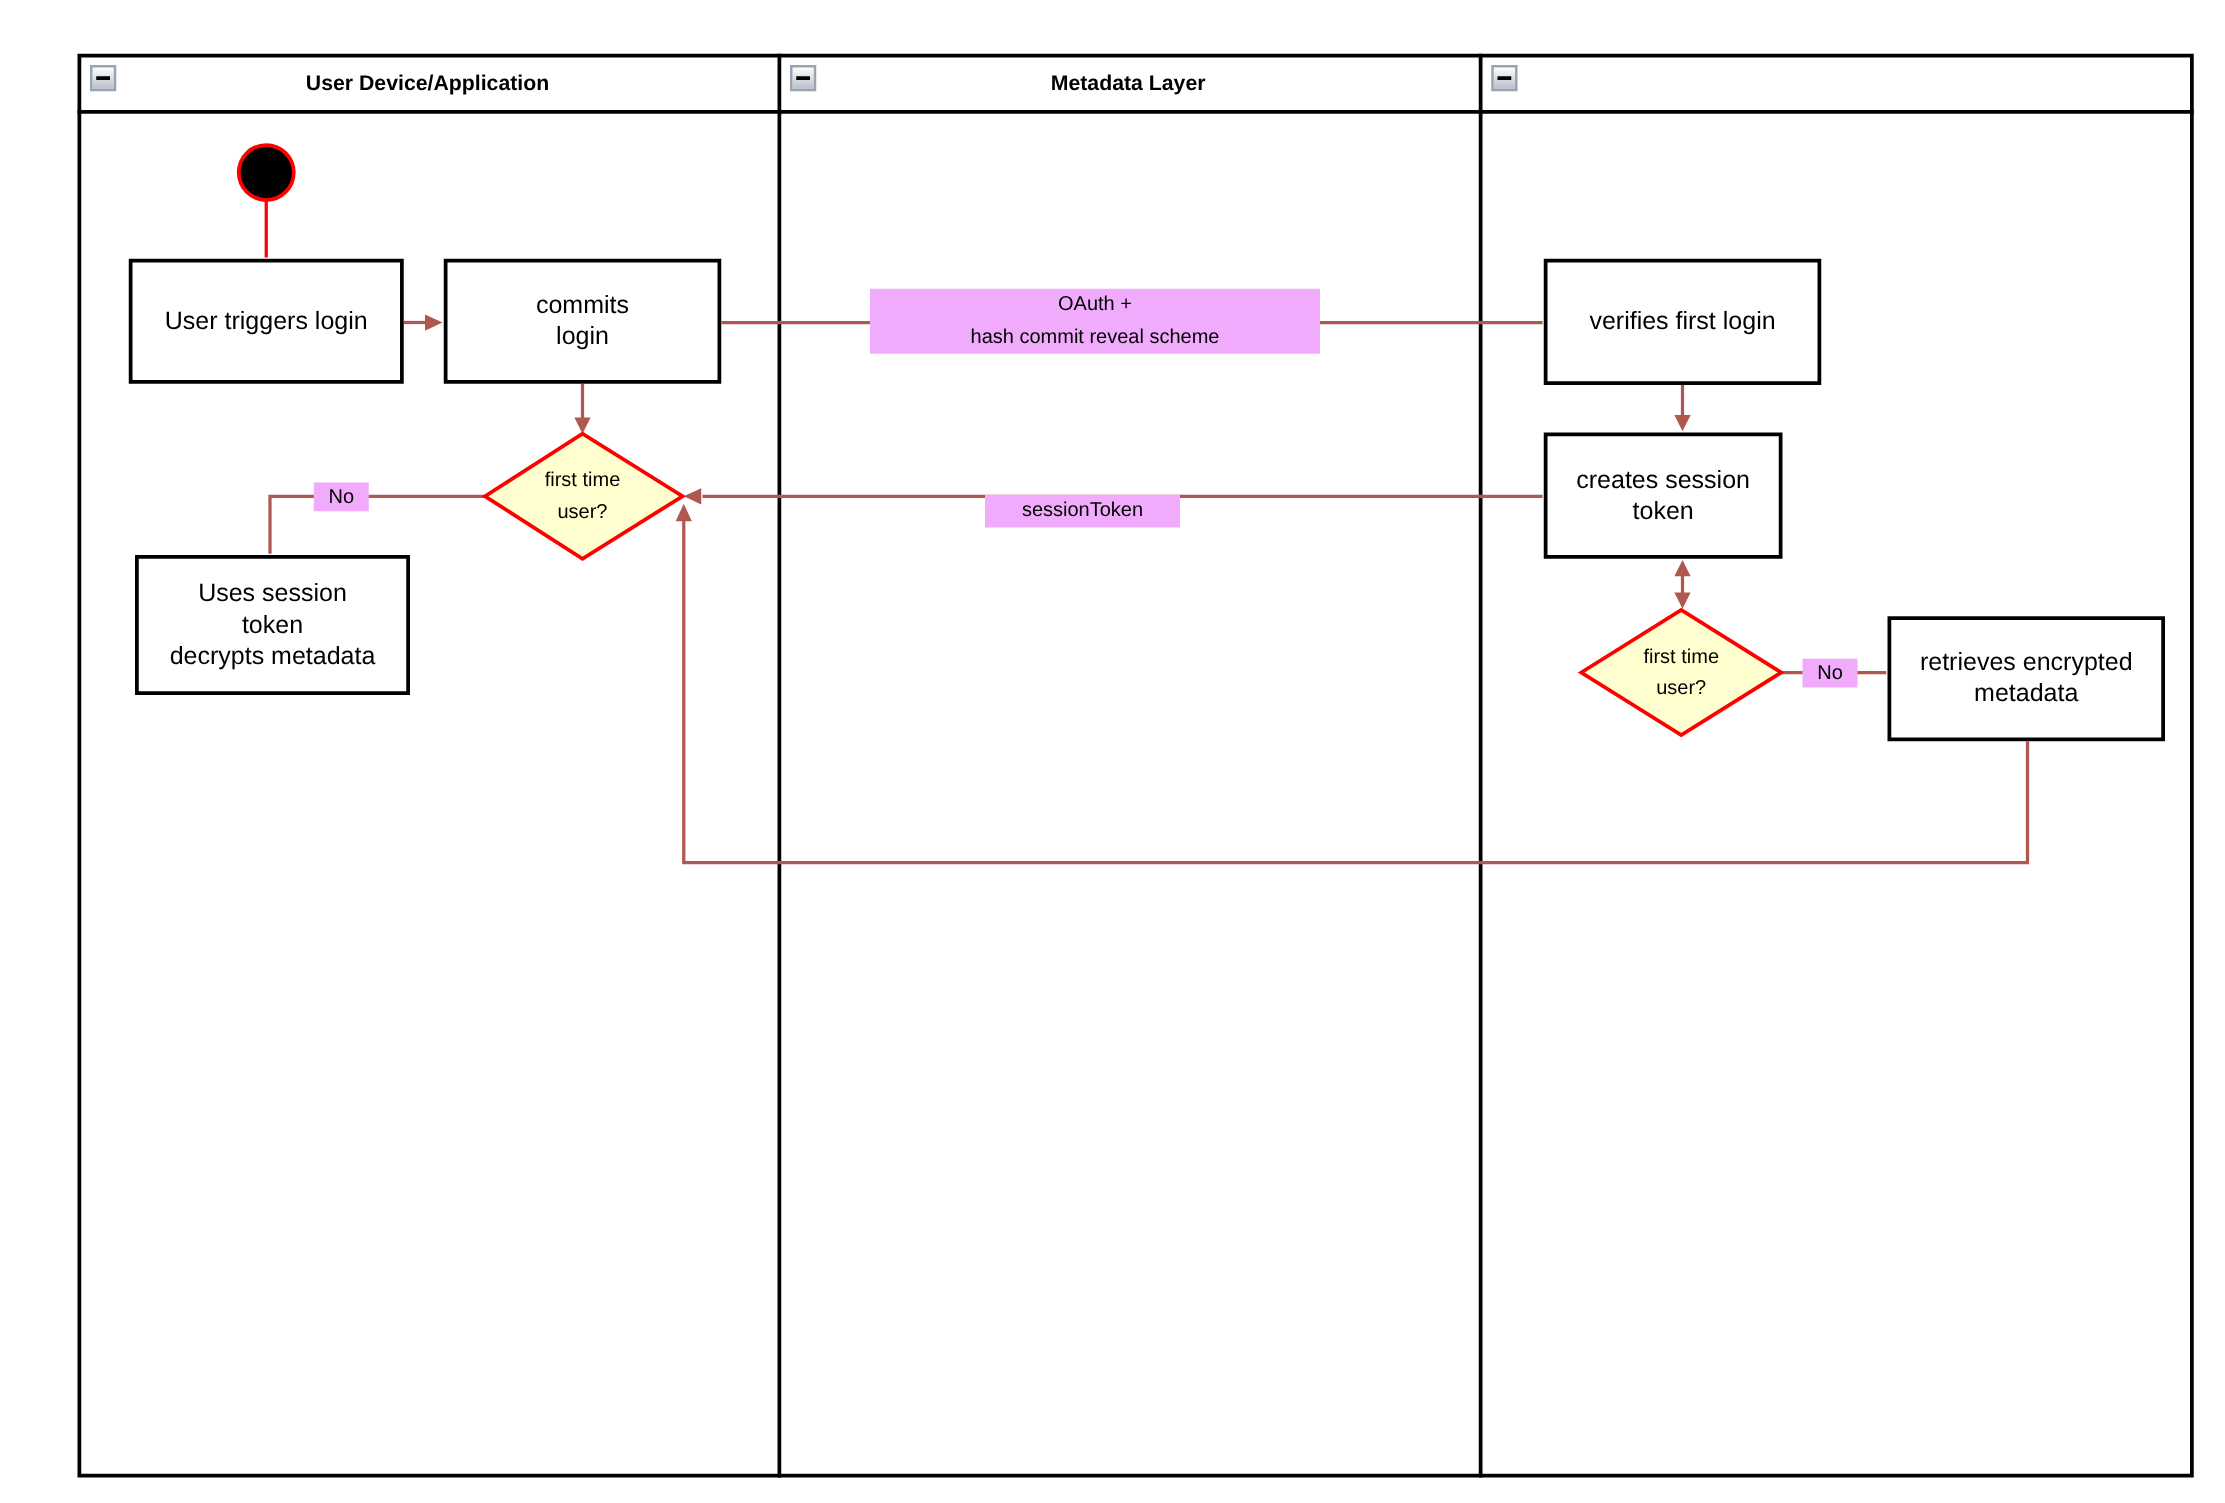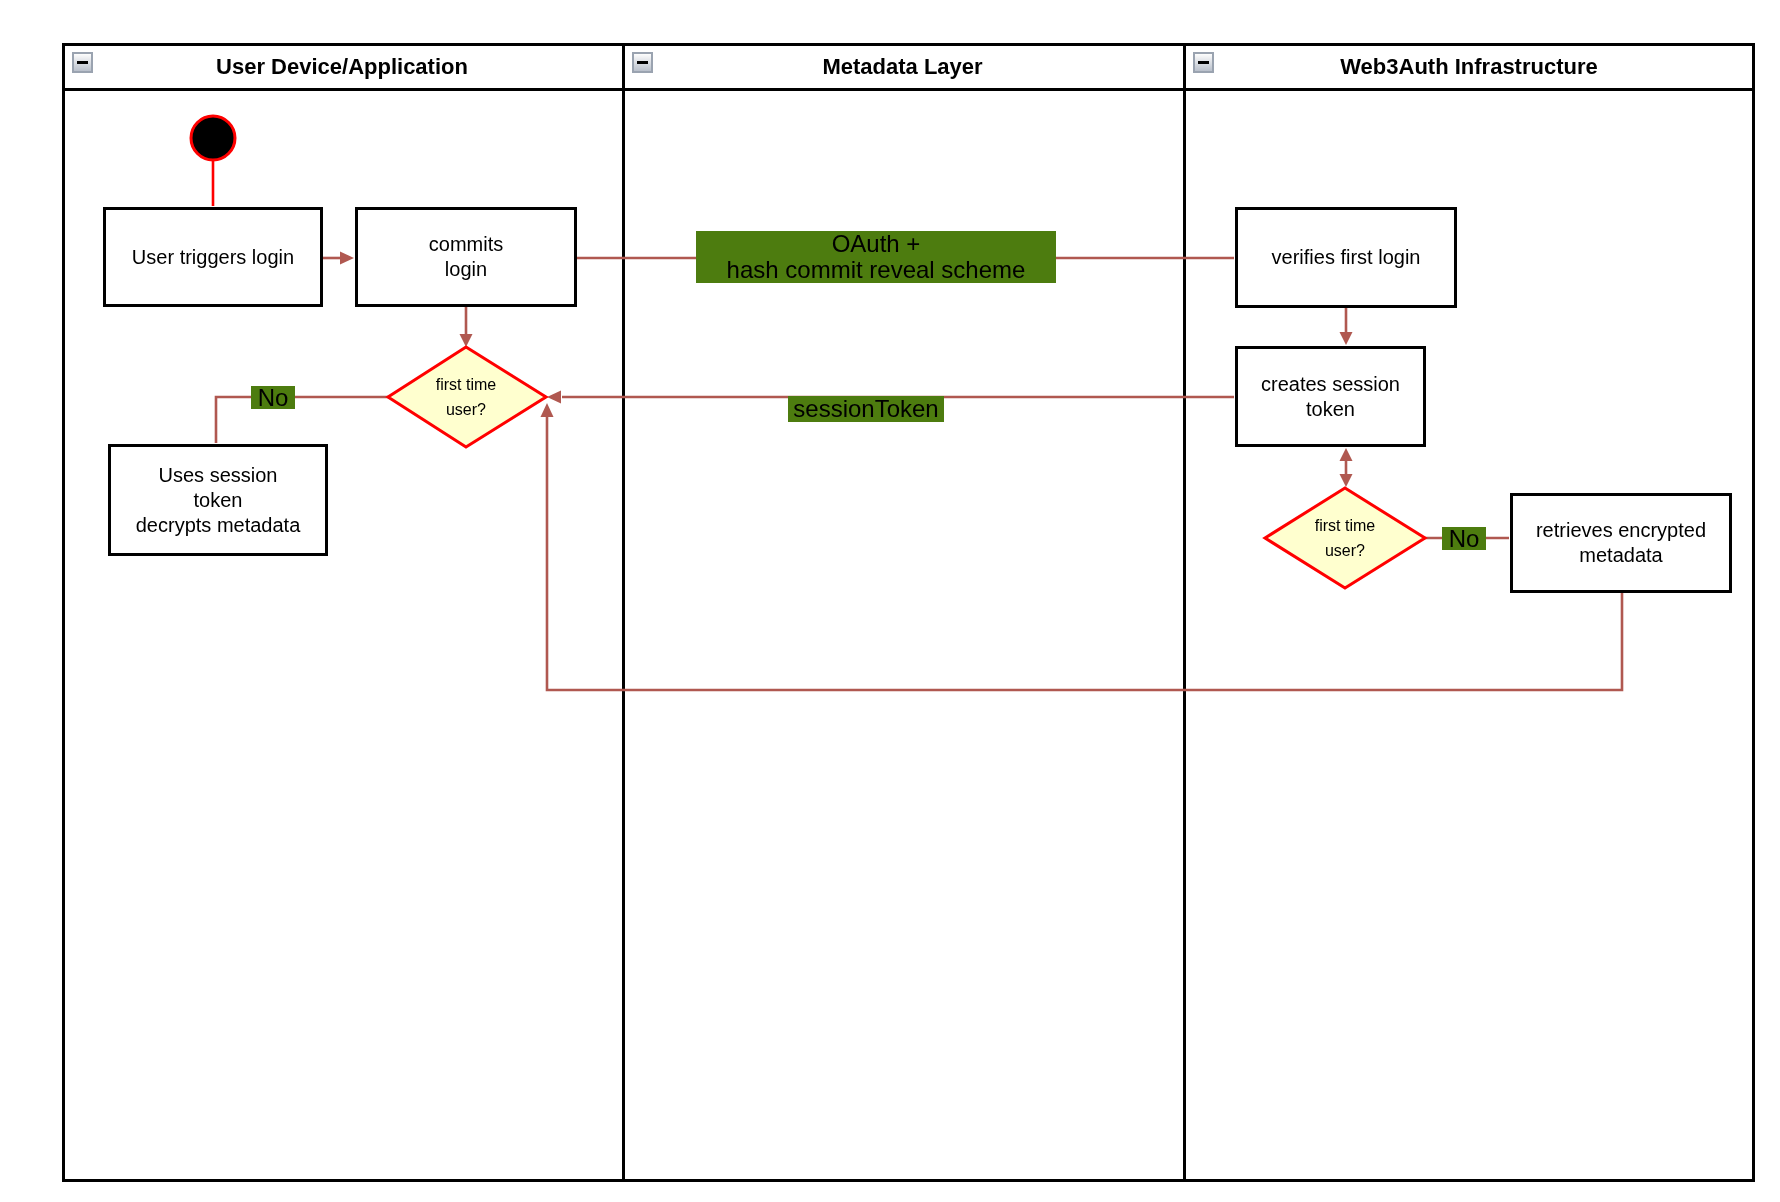--- a/index.html
+++ b/index.html
@@ -16,21 +16,21 @@
   
   #pool-frame {
     left: 62px; top: 43px; width: 1693px; height: 1139px;
     border: 3px solid #000000; box-sizing: border-box;
   }
   .lane-divider { top: 43px; width: 3px; height: 1139px; background: #000000; }
   #header-underline { left: 62px; top: 88px; width: 1693px; height: 3px; background: #000000; }
   .lane-header {
     top: 43px; height: 48px;
     display: flex; align-items: center; justify-content: center;
-    font-weight: bold; font-size: 22px;
+    font-weight: bold; font-size: 17px;
   }
   .collapse-btn {
     top: 52px; width: 21px; height: 21px;
     border: 2px solid #9aa3b0;
     background: linear-gradient(#fdfdfd, #b9c0cb);
     box-sizing: border-box;
     display: flex; align-items: center; justify-content: center;
     cursor: pointer;
   }
   .collapse-btn .minus-bar { width: 11px; height: 3px; background: #000; }
@@ -44,39 +44,38 @@
     font-size: 20px; line-height: 25px;
     white-space: pre-line;
   }
   .decision-label {
     display: flex; align-items: center; justify-content: center;
     text-align: center; font-size: 16px; line-height: 25px;
     white-space: pre-line; pointer-events: none;
   }
   
   .edge-label {
-    background: #4d7c0f;
-    font-size: 24px; line-height: 26px;
+    background: #f0abfc;
+    font-size: 16px; line-height: 26px;
     text-align: center; white-space: pre-line;
   }
   svg.overlay { position: absolute; left: 0; top: 0; }
 </style>
 </head>
 <body>
 
 <div id="canvas">
 
   <div class="abs" id="pool-frame"></div>
   <div class="abs" id="header-underline"></div>
   <div class="abs lane-divider" style="left:622px;"></div>
   <div class="abs lane-divider" style="left:1183px;"></div>
 
   <div class="abs lane-header" style="left:62px; width:560px;">User Device/Application</div>
   <div class="abs lane-header" style="left:622px; width:561px;">Metadata Layer</div>
-  <div class="abs lane-header" style="left:1183px; width:572px;">Web3Auth Infrastructure</div>
 
   <div class="abs collapse-btn" style="left:72px;">
     <span class="minus-bar"></span>
   </div>
   <div class="abs collapse-btn" style="left:632px;">
     <span class="minus-bar"></span>
   </div>
   <div class="abs collapse-btn" style="left:1193px;">
     <span class="minus-bar"></span>
   </div>

